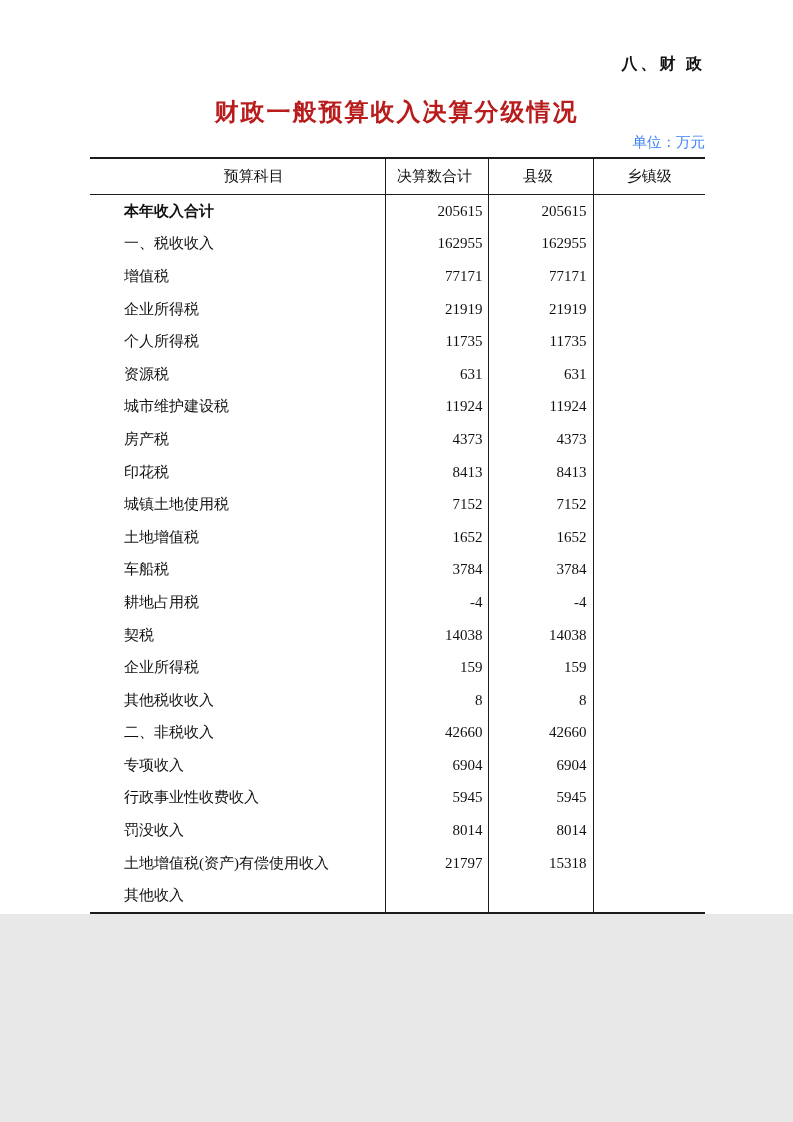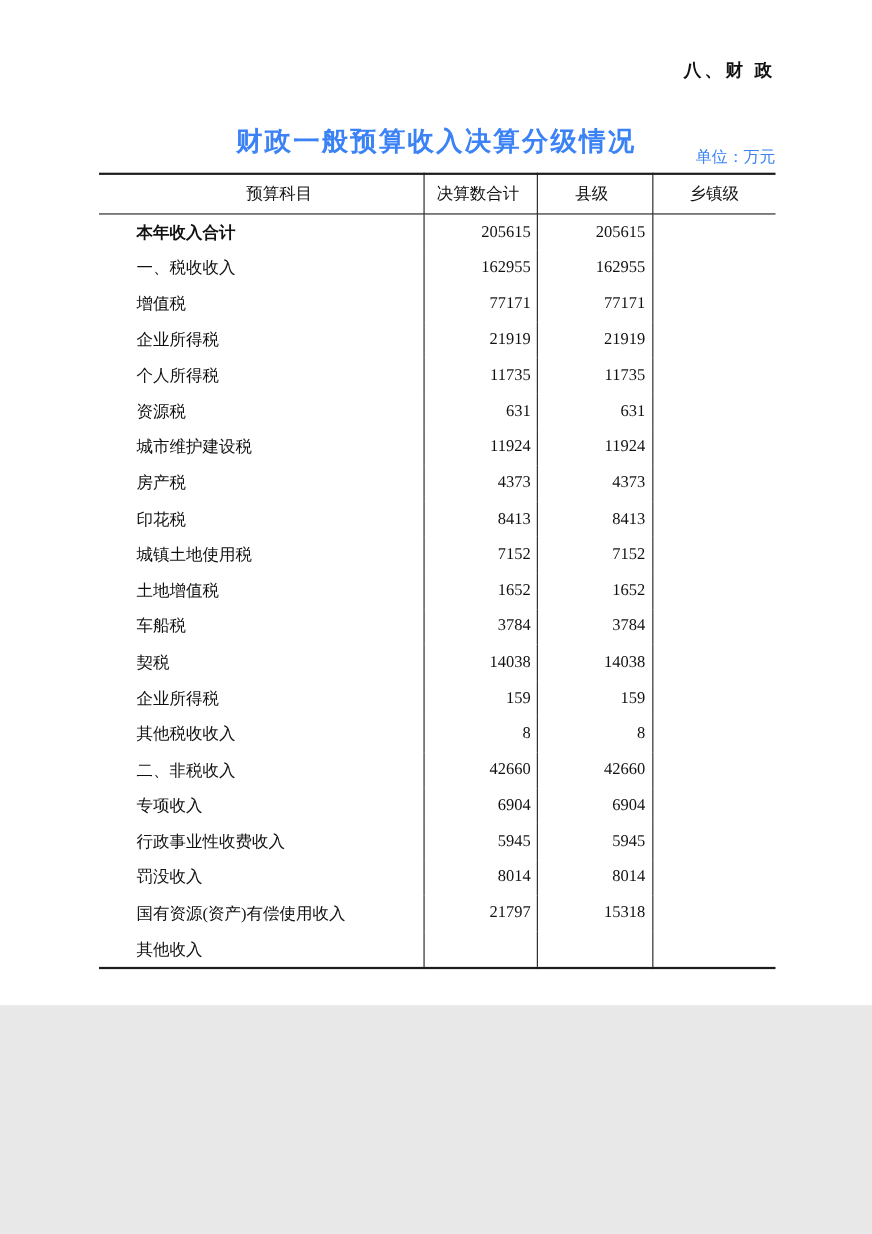--- a/index.html
+++ b/index.html
@@ -18,30 +18,30 @@
     top: 54px;
     right: 88px;
     font-family: "Liberation Sans", "DejaVu Sans", sans-serif;
     font-weight: bold;
     font-size: 16px;
     letter-spacing: 3px;
     color: #111;
   }
   .title {
     position: absolute;
-    top: 112px;
+    top: 96px;
     left: 0;
     width: 100%;
     margin: 0;
     text-align: center;
     font-family: "Liberation Serif", "DejaVu Serif", serif;
     font-weight: bold;
     font-size: 24px;
     letter-spacing: 2px;
-    color: #3b82f6;
+    color: #b91c1c;
   }
   .unit-note {
     position: absolute;
     top: 133px;
     right: 88px;
     font-size: 14.5px;
     color: #3b82f6;
   }
   table.budget-table {
     position: absolute;
@@ -177,20 +177,26 @@
           <td class="col-county">1652</td>
           <td class="col-township"></td>
         </tr>
         <tr>
           <td class="col-label">车船税</td>
           <td class="col-total">3784</td>
           <td class="col-county">3784</td>
           <td class="col-township"></td>
         </tr>
         <tr>
+          <td class="col-label">耕地占用税</td>
+          <td class="col-total">-4</td>
+          <td class="col-county">-4</td>
+          <td class="col-township"></td>
+        </tr>
+        <tr>
           <td class="col-label">契税</td>
           <td class="col-total">14038</td>
           <td class="col-county">14038</td>
           <td class="col-township"></td>
         </tr>
         <tr>
           <td class="col-label">企业所得税</td>
           <td class="col-total">159</td>
           <td class="col-county">159</td>
           <td class="col-township"></td>
@@ -219,21 +225,21 @@
           <td class="col-county">5945</td>
           <td class="col-township"></td>
         </tr>
         <tr>
           <td class="col-label">罚没收入</td>
           <td class="col-total">8014</td>
           <td class="col-county">8014</td>
           <td class="col-township"></td>
         </tr>
         <tr>
-          <td class="col-label">国有资源(资产)有偿使用收入</td>
+          <td class="col-label">土地增值税(资产)有偿使用收入</td>
           <td class="col-total">21797</td>
           <td class="col-county">15318</td>
           <td class="col-township"></td>
         </tr>
         <tr>
           <td class="col-label">其他收入</td>
           <td class="col-total"></td>
           <td class="col-county"></td>
           <td class="col-township"></td>
         </tr>

